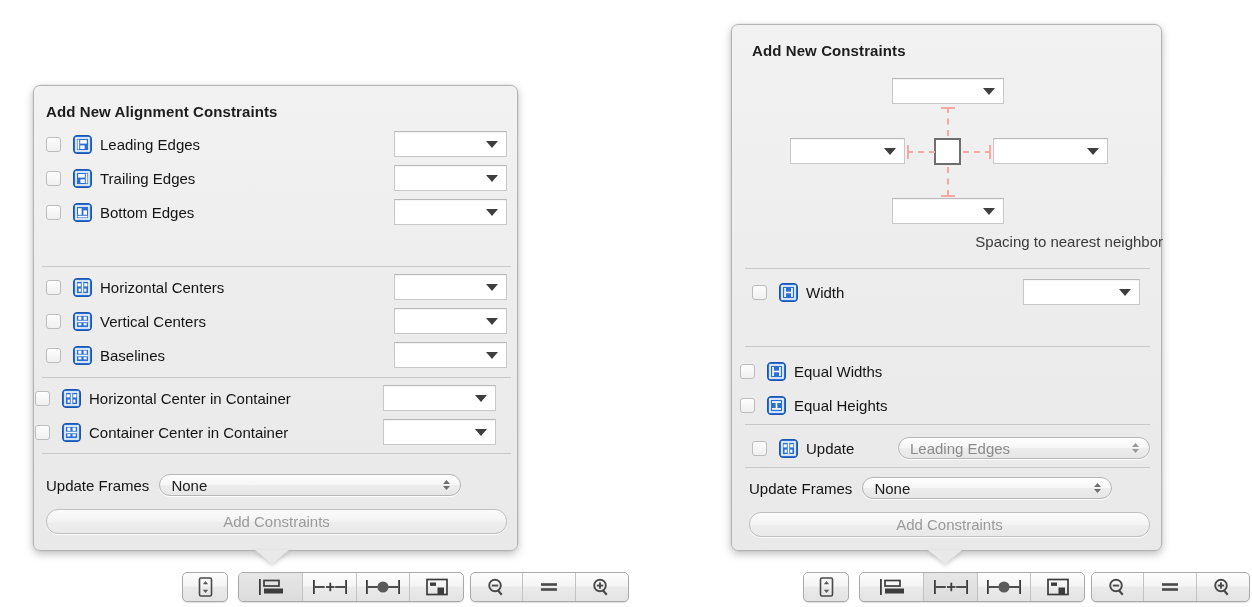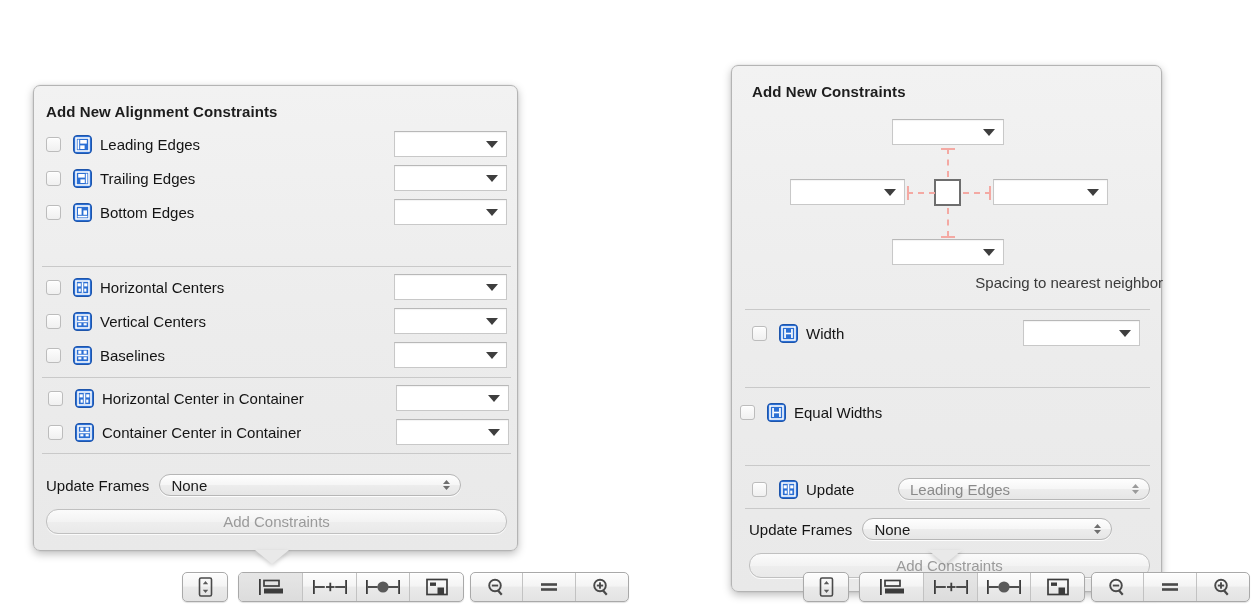--- a/index.html
+++ b/index.html
@@ -306,21 +306,21 @@
         </div>
         <div class="row-label">Baselines</div>
         <div class="combo" style="position:absolute;left:348px;width:113px;">
           <div class="tri"></div>
         </div>
       </div>
     </div>
 
     <div class="divider" style="position:absolute;left:8px;top:291px;width:469px;"></div>
 
-    <div style="position:absolute;left:14px;top:295px;width:461px;text-align:center;">
+    <div style="position:absolute;left:1px;top:295px;width:461px;text-align:center;">
       <div class="row">
         <div class="cbx"></div>
         <div class="icon-box">
           <svg width="19" height="19" viewBox="0 0 19 19">
             <rect x="0.5" y="0.5" width="18" height="18" rx="3.5" fill="#2b6fd4" stroke="#1e55ab"></rect>
             <rect x="3" y="3" width="13" height="13" fill="none" stroke="#fff" stroke-width="1.6"></rect>
             <rect x="8.7" y="4.2" width="1.6" height="10.6" fill="#fff"></rect>
             <rect x="4.6" y="5.3" width="3.2" height="3.1" fill="#fff"></rect>
             <rect x="11.2" y="5.3" width="3.2" height="3.1" fill="#fff"></rect>
             <rect x="5.6" y="10.6" width="2.2" height="3.1" fill="#fff"></rect>
@@ -364,21 +364,21 @@
             <path d="M4.5 13 L8 9 L1 9 Z" fill="#6e6e6e"></path>
           </svg>
         </div>
       </div>
     </div>
 
     <div class="pushbtn" style="position:absolute;left:12px;top:423px;width:461px;">Add Constraints</div>
   </div>
   <div class="pop-arrow" style="left:255px;top:550px;"></div>
 
-  <div class="popover" style="left:731px; top:24px; width:431px; height:527px;margin-top:41px;">
+  <div class="popover" style="left:731px; top:24px; width:431px; height:527px;">
 
     <div class="pop-title" style="position:absolute;left:20px;top:17px;">Add New Constraints</div>
 
     <div style="position:absolute;left:0;top:0;width:431px;height:210px;">
 
       <div class="combo" style="position:absolute;left:160px;top:53px;width:112px;">
         <div class="tri"></div>
       </div>
 
       <div class="combo" style="position:absolute;left:58px;top:113px;width:115px;">
@@ -437,20 +437,33 @@
         <div class="icon-box">
           <svg width="19" height="19" viewBox="0 0 19 19">
             <rect x="0.5" y="0.5" width="18" height="18" rx="3.5" fill="#2b6fd4" stroke="#1e55ab"></rect>
             <rect x="3" y="3" width="13" height="13" fill="none" stroke="#fff" stroke-width="1.6"></rect>
             <rect x="5.2" y="5" width="1.7" height="9" fill="#fff"></rect>
             <rect x="12.1" y="5" width="1.7" height="9" fill="#fff"></rect>
             <rect x="6.9" y="8.7" width="5.2" height="1.6" fill="#fff"></rect>
           </svg>
         </div>
         <div class="row-label">Equal Widths</div>
+      </div>
+      <div class="row">
+        <div class="cbx"></div>
+        <div class="icon-box">
+          <svg width="19" height="19" viewBox="0 0 19 19">
+            <rect x="0.5" y="0.5" width="18" height="18" rx="3.5" fill="#2b6fd4" stroke="#1e55ab"></rect>
+            <rect x="3" y="3" width="13" height="13" fill="none" stroke="#fff" stroke-width="1.6"></rect>
+            <rect x="5" y="5.2" width="9" height="1.7" fill="#fff"></rect>
+            <rect x="5" y="12.1" width="9" height="1.7" fill="#fff"></rect>
+            <rect x="8.7" y="6.9" width="1.6" height="5.2" fill="#fff"></rect>
+          </svg>
+        </div>
+        <div class="row-label">Equal Heights</div>
       </div>
     </div>
 
     <div class="divider" style="position:absolute;left:13px;top:399px;width:405px;"></div>
 
     <div class="row" style="position:absolute;left:20px;top:406px;width:398px;">
       <div class="cbx"></div>
       <div class="icon-box">
         <svg width="19" height="19" viewBox="0 0 19 19">
           <rect x="0.5" y="0.5" width="18" height="18" rx="3.5" fill="#2b6fd4" stroke="#1e55ab"></rect>

